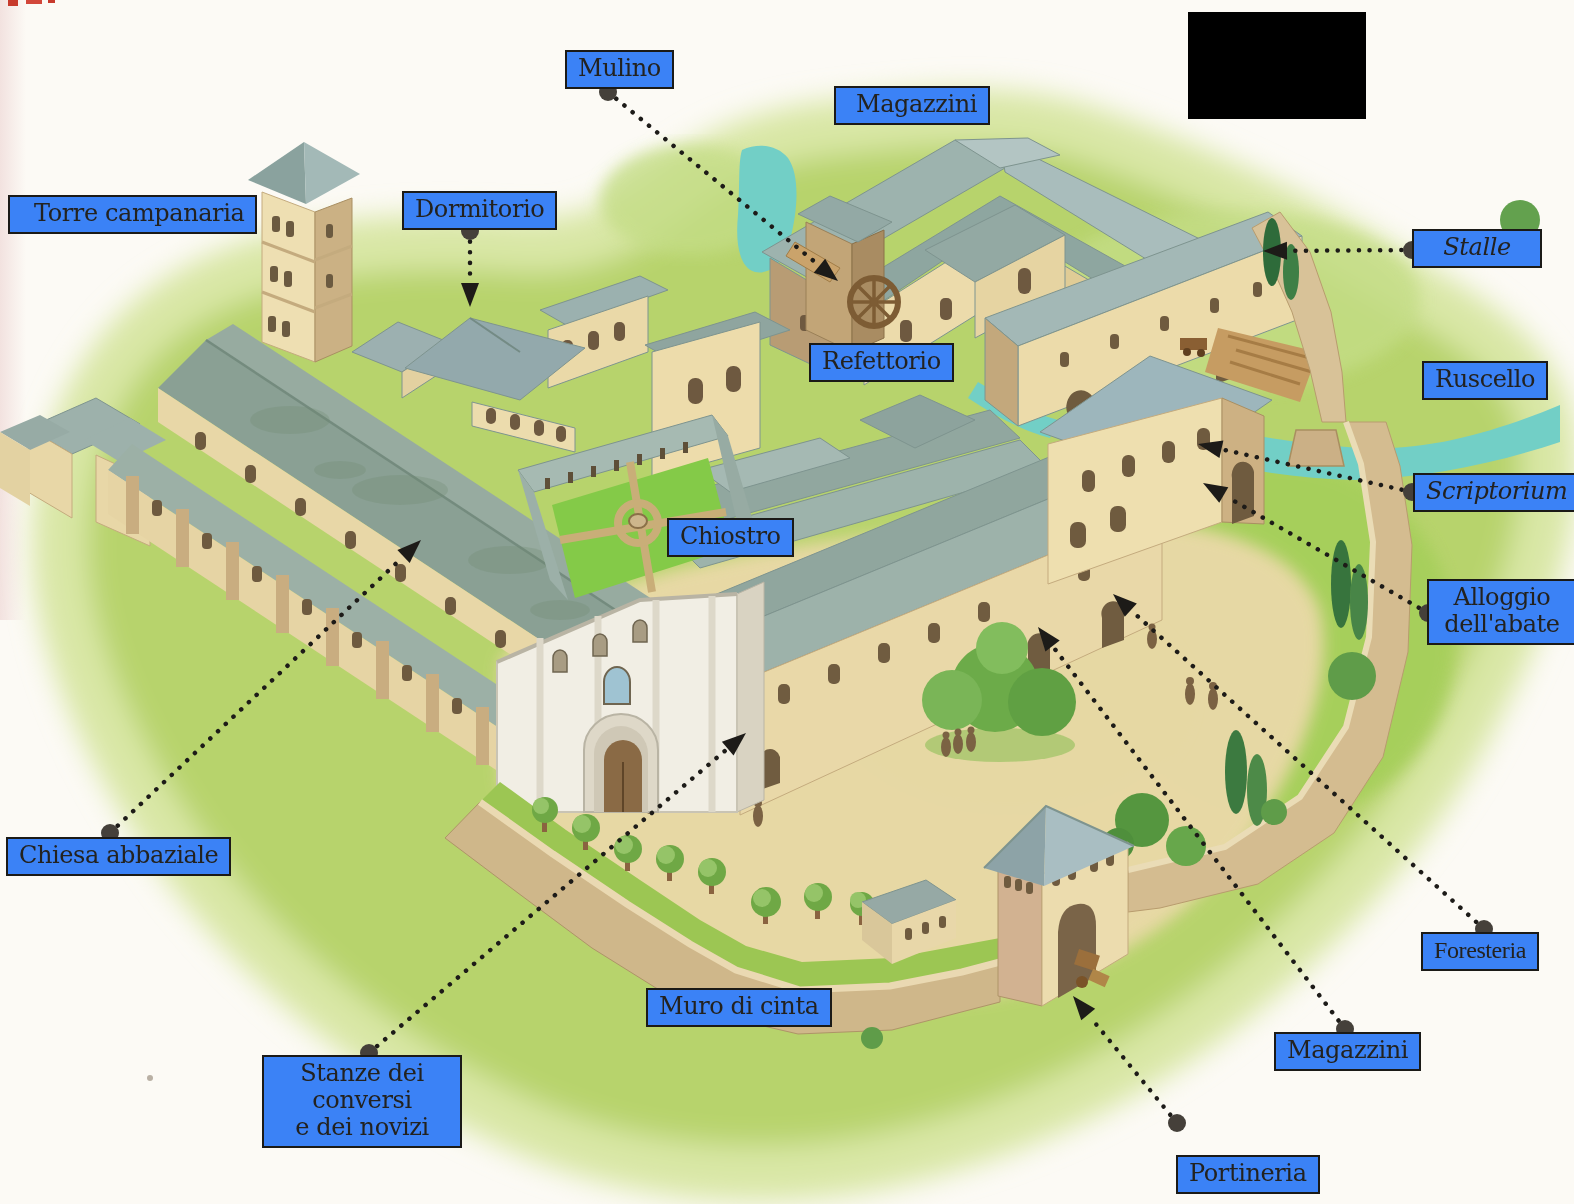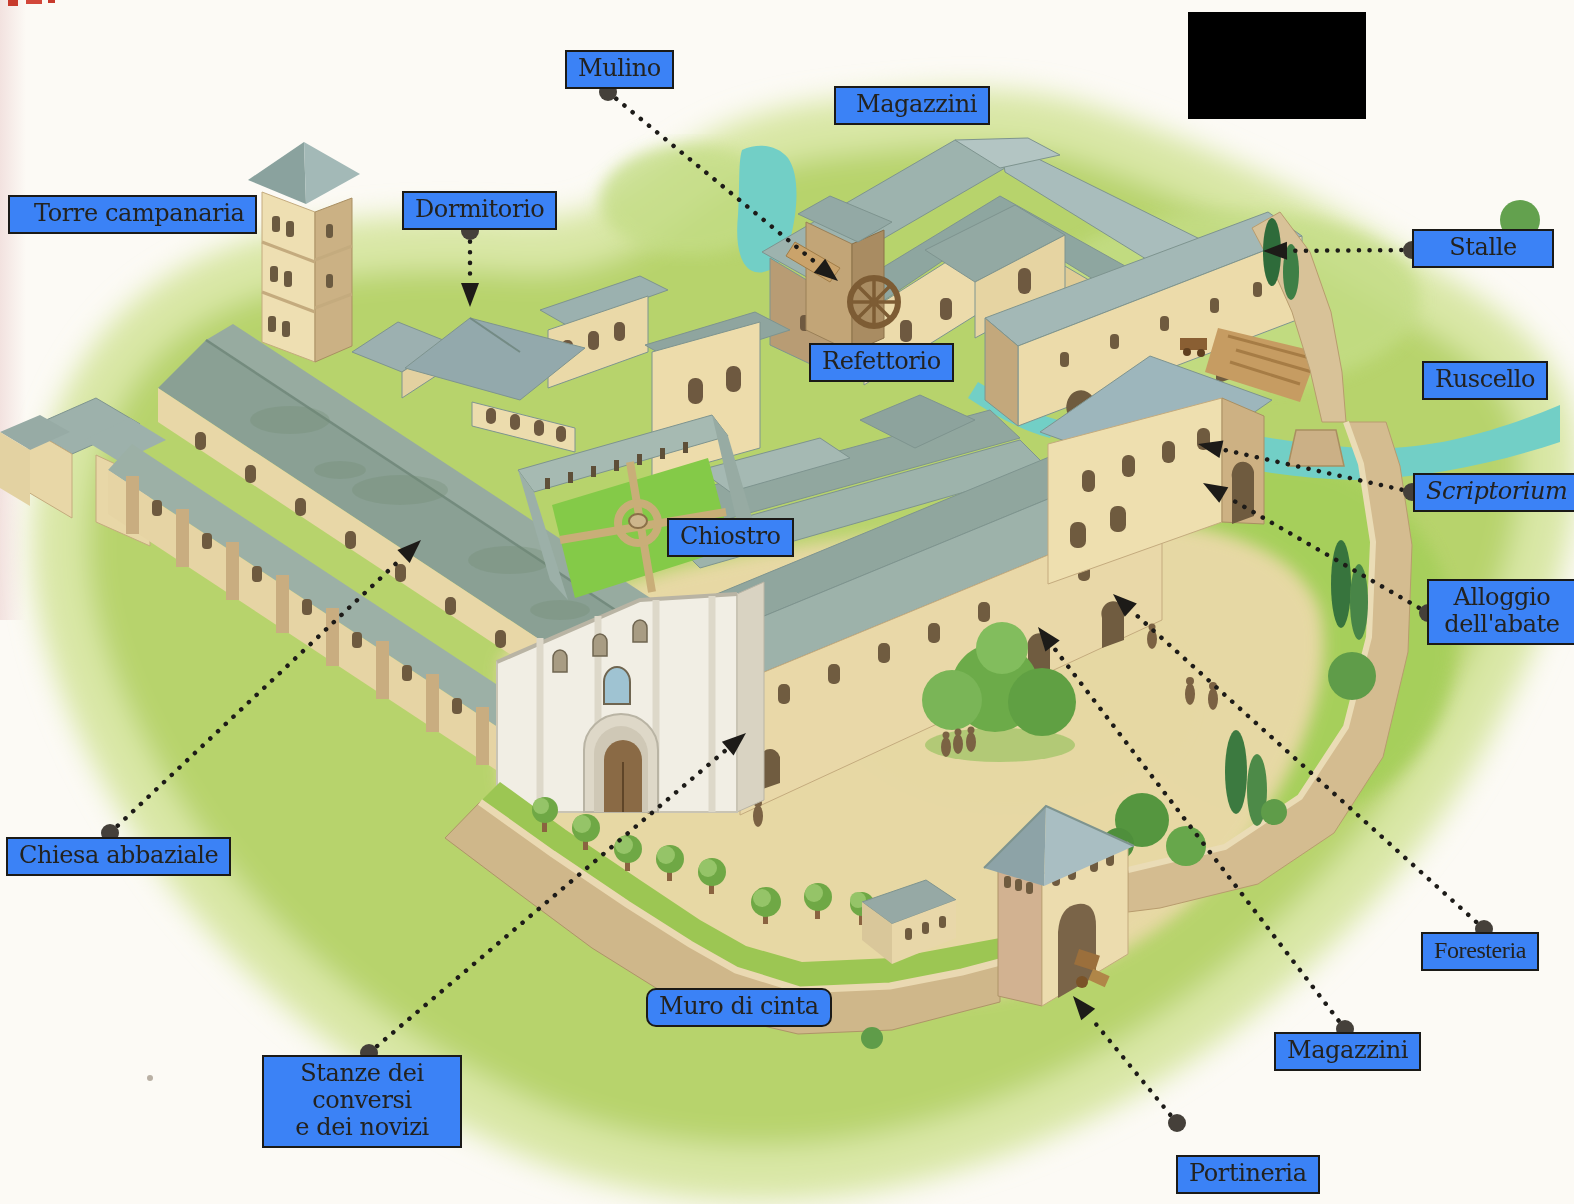--- a/index.html
+++ b/index.html
@@ -487,29 +487,29 @@
         <polygon points="1073,996 1095.168839625967,1008.8663339626388 1081.2424951948155,1020.2705845204322" fill="#1d1b18"></polygon>
         <circle cx="1177" cy="1123" r="9" fill="#45403a"></circle>
       </g>
     </svg>
 
 <div id="labels">
       <div class="callout" style="left: 8px; top: 195px; padding-left: 24px;">Torre campanaria</div>
       <div class="callout" style="left: 565px; top: 50px;">Mulino</div>
       <div class="callout" style="left: 834px; top: 86px; padding-left: 20px;">Magazzini</div>
       <div class="callout" style="left: 402px; top: 191px;">Dormitorio</div>
-      <div class="callout center" style="left: 1412px; top: 229px; width: 142px;">Stalle</div>
+      <div class="callout center" style="left: 1412px; top: 229px; width: 130px; font-style: italic;">Stalle</div>
       <div class="callout" style="left: 1422px; top: 361px;">Ruscello</div>
       <div class="callout" style="left: 809px; top: 343px;">Refettorio</div>
       <div class="callout italic" style="left: 1413px; top: 473px;">Scriptorium</div>
       <div class="callout" style="left: 667px; top: 518px;">Chiostro</div>
       <div class="callout center" style="left: 1427px; top: 579px; width: 150px;">Alloggio
 dell'abate</div>
       <div class="callout" style="left: 6px; top: 837px;">Chiesa abbaziale</div>
       <div class="callout center" style="left: 262px; top: 1055px; width: 200px;">Stanze dei conversi
 e dei novizi</div>
-      <div class="callout" style="left: 646px; top: 988px; border-radius: 10px;">Muro di cinta</div>
+      <div class="callout" style="left: 646px; top: 988px;">Muro di cinta</div>
       <div class="callout" style="left: 1421px; top: 932px; font-family: Liberation Serif, serif;">Foresteria</div>
       <div class="callout" style="left: 1274px; top: 1032px;">Magazzini</div>
       <div class="callout" style="left: 1176px; top: 1155px;">Portineria</div>
     </div>
 
 </div>
 
 </body></html>

